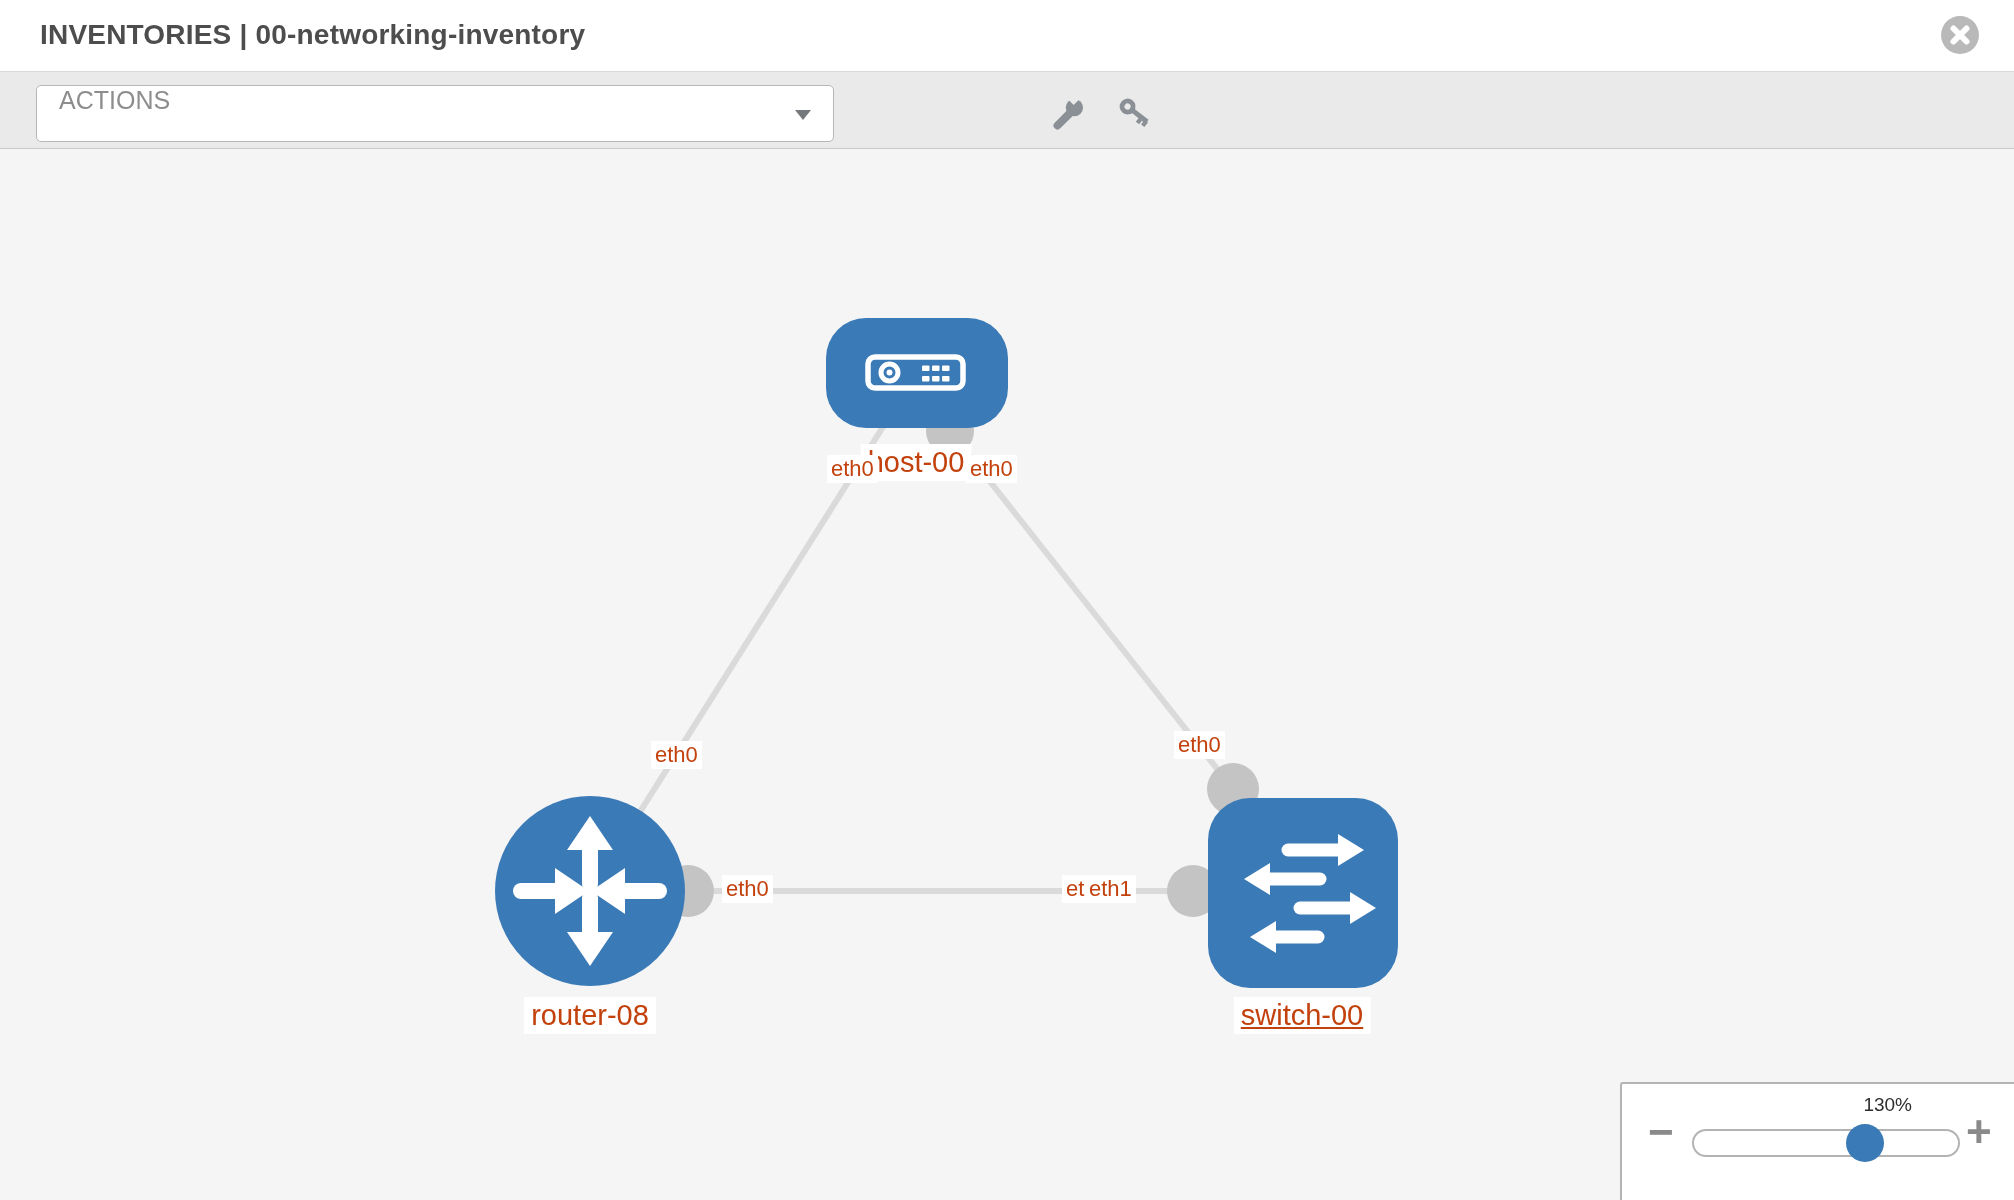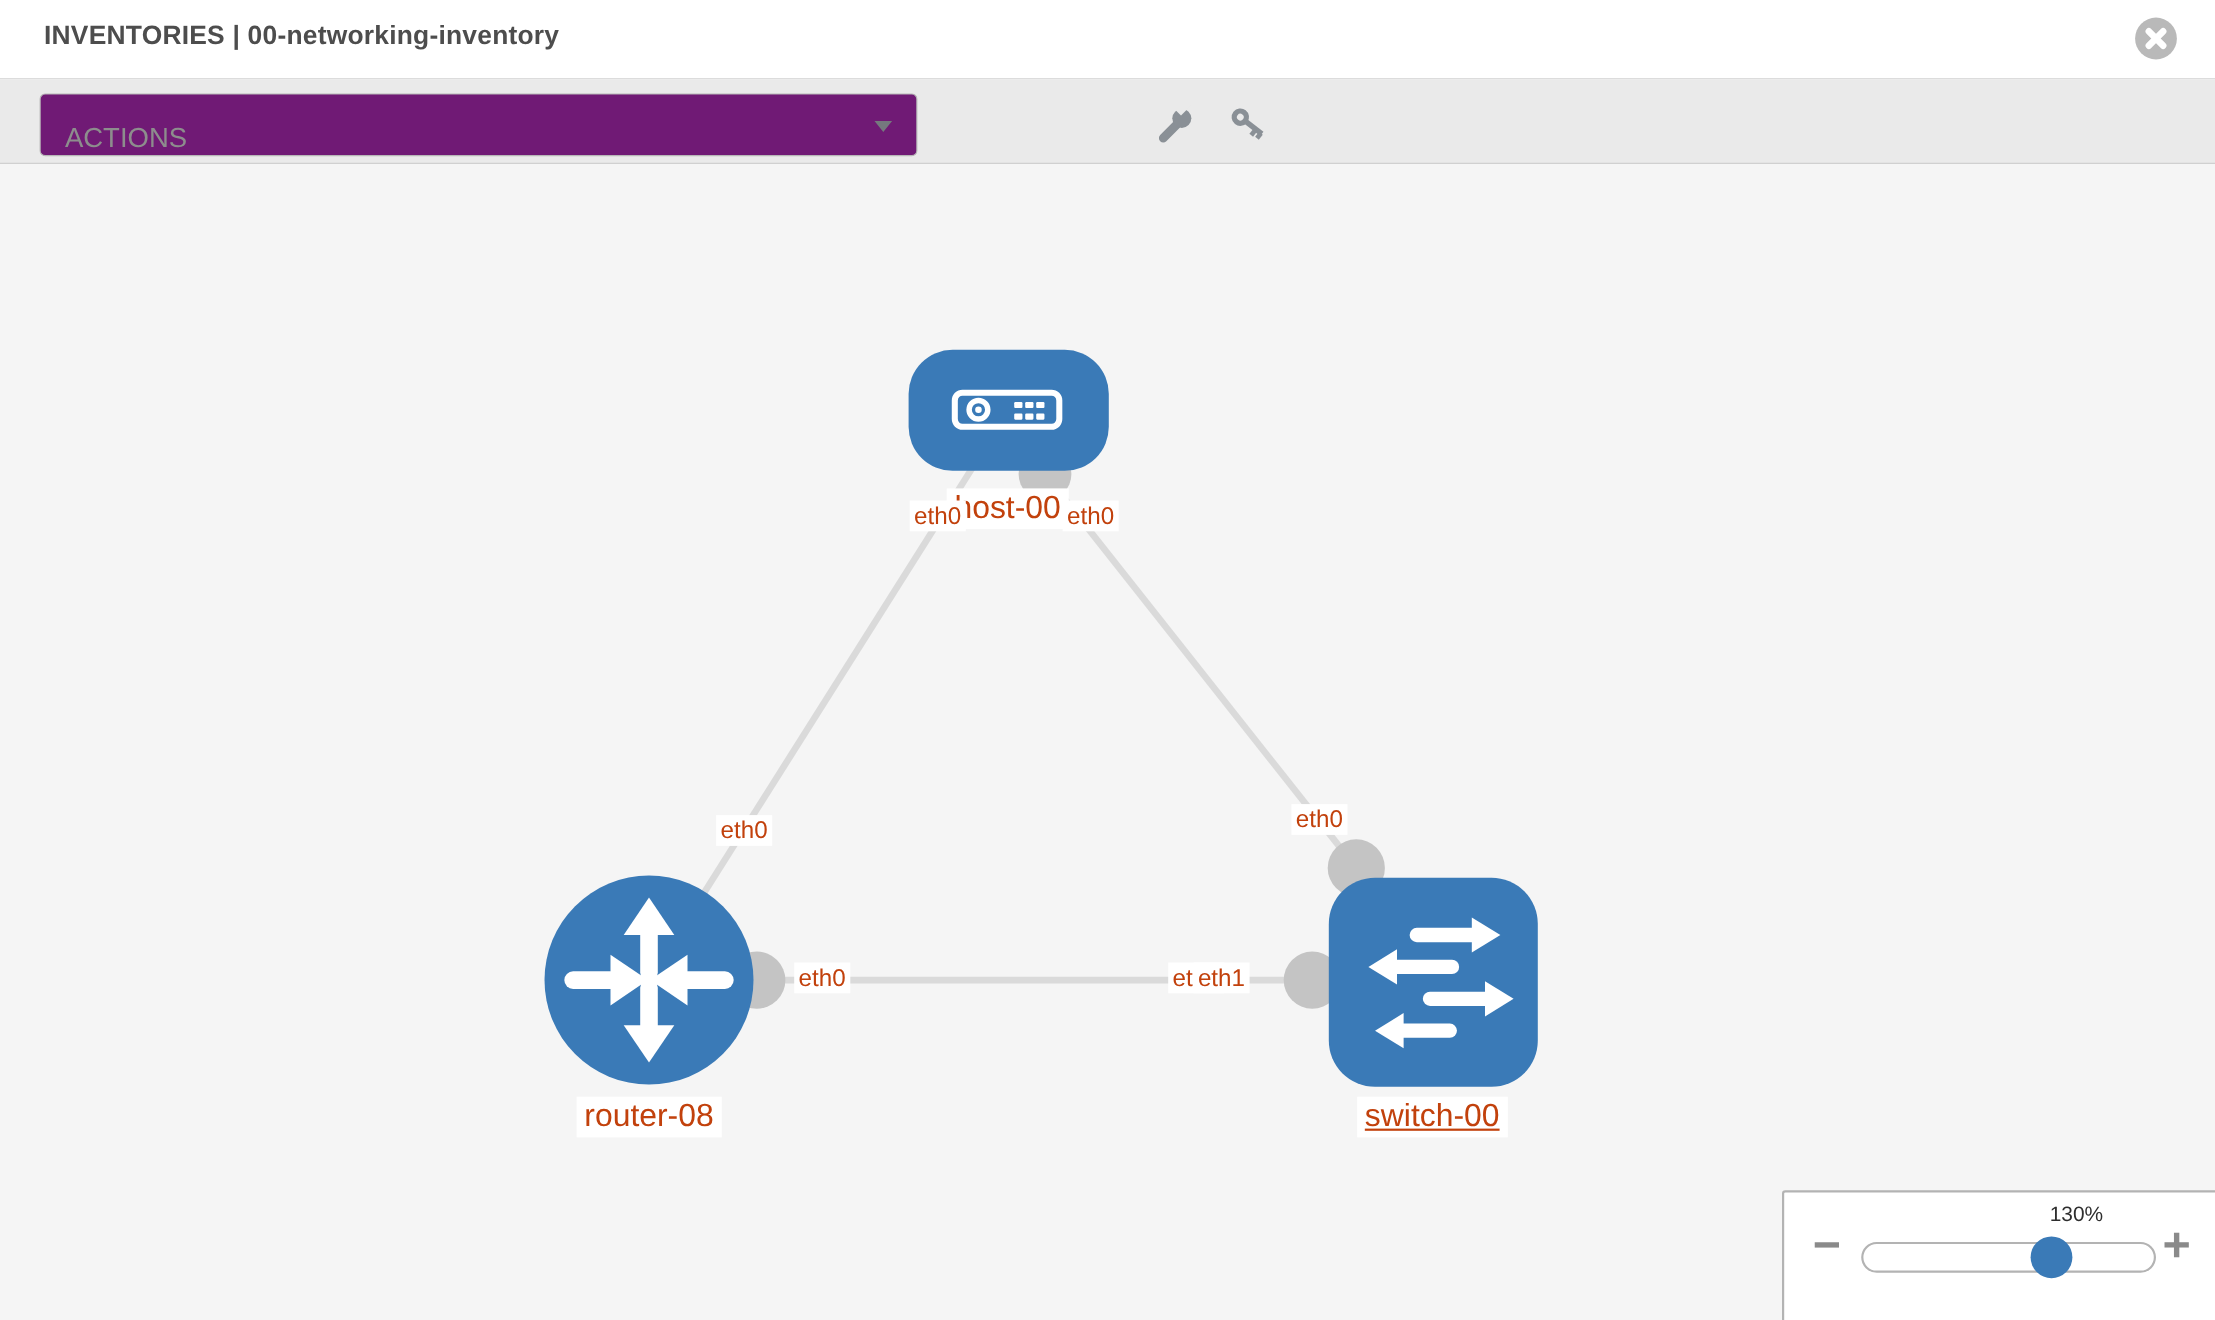--- a/index.html
+++ b/index.html
@@ -2,31 +2,31 @@
 <html><head>
 <meta charset="utf-8">
 <style>
   * { margin:0; padding:0; box-sizing:border-box; }
   html,body { width:2014px; height:1200px; overflow:hidden; background:#f5f5f5;
               font-family:"Liberation Sans", sans-serif; position:relative; }
 
   
   .header { position:absolute; left:0; top:0; width:2014px; height:72px;
             background:#ffffff; border-bottom:1px solid #d9d9d9; }
-  .header-title { position:absolute; left:40px; top:19px; font-size:24px; font-weight:bold;
+  .header-title { position:absolute; left:40px; top:19px; font-size:28px; font-weight:bold;
                   color:#4d4d4d; letter-spacing:.2px; }
   .close-btn { position:absolute; left:1941px; top:16px; width:38px; height:38px;
                border-radius:50%; background:#b9b9b9; cursor:pointer; }
 
   
   .toolbar { position:absolute; left:0; top:72px; width:2014px; height:77px;
              background:#eaeaea; border-bottom:1px solid #c9c9c9; }
-  .fake-select { position:absolute; top:13px; height:57px; background:#701a75;
+  .fake-select { position:absolute; top:13px; height:57px; background:#ffffff;
                  border:1px solid #b7b7b7; border-radius:5px; display:flex;
-                 align-items:flex-end; cursor:pointer; }
+                 align-items:flex-start; cursor:pointer; }
   .fake-select .sel-label { margin-left:22px; font-size:25px; color:#8d8d8d; }
   .caret { position:absolute; right:22px; top:24px; width:0; height:0;
            border-left:8px solid transparent; border-right:8px solid transparent;
            border-top:10px solid #75797e; }
   .actions-select { left:36px; width:798px; }
   .search-select  { left:1183px; width:792px; }
   .tool-icon { position:absolute; top:24px; width:38px; height:38px; cursor:pointer; }
 
   
   .canvas { position:absolute; left:0; top:149px; width:2014px; height:1051px;

